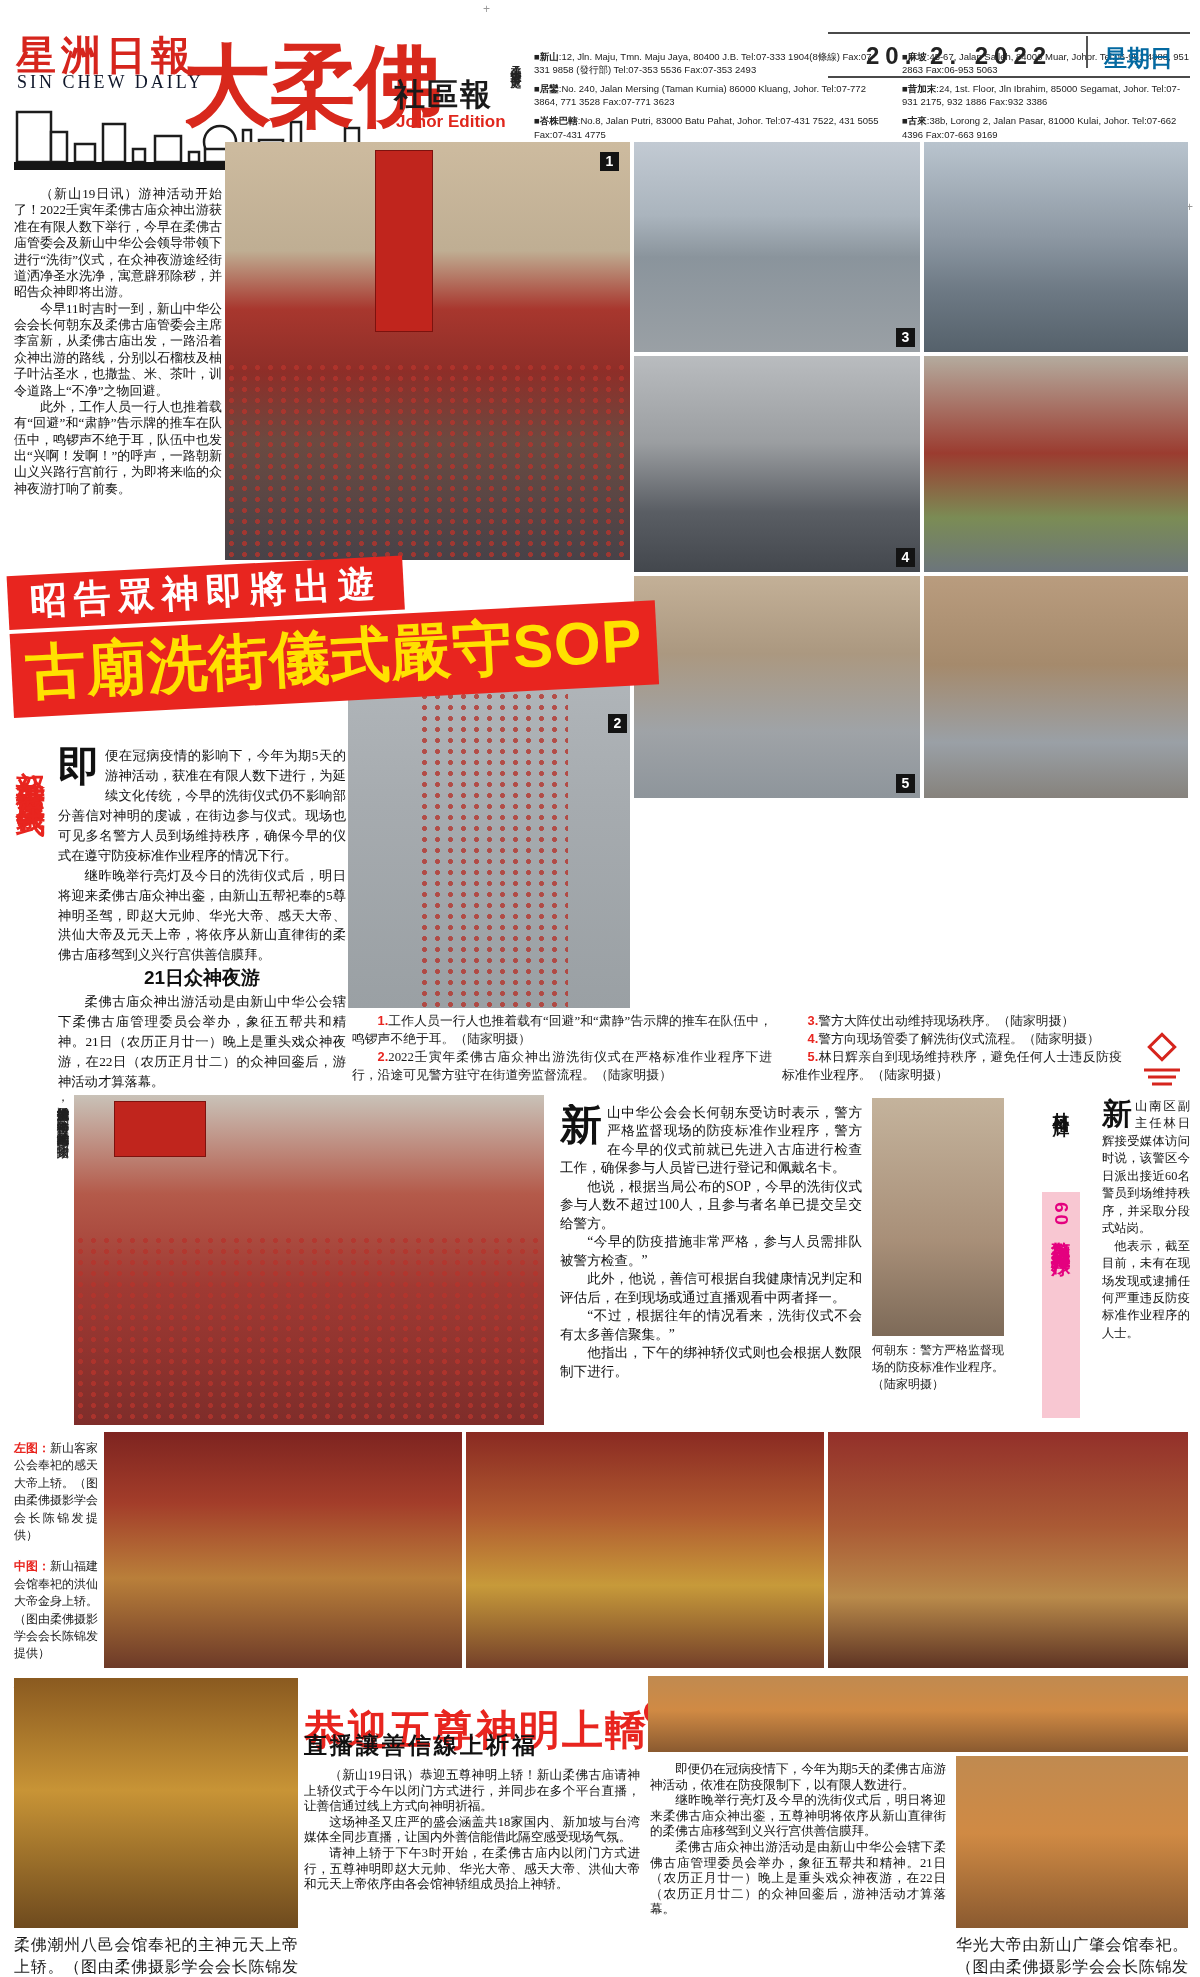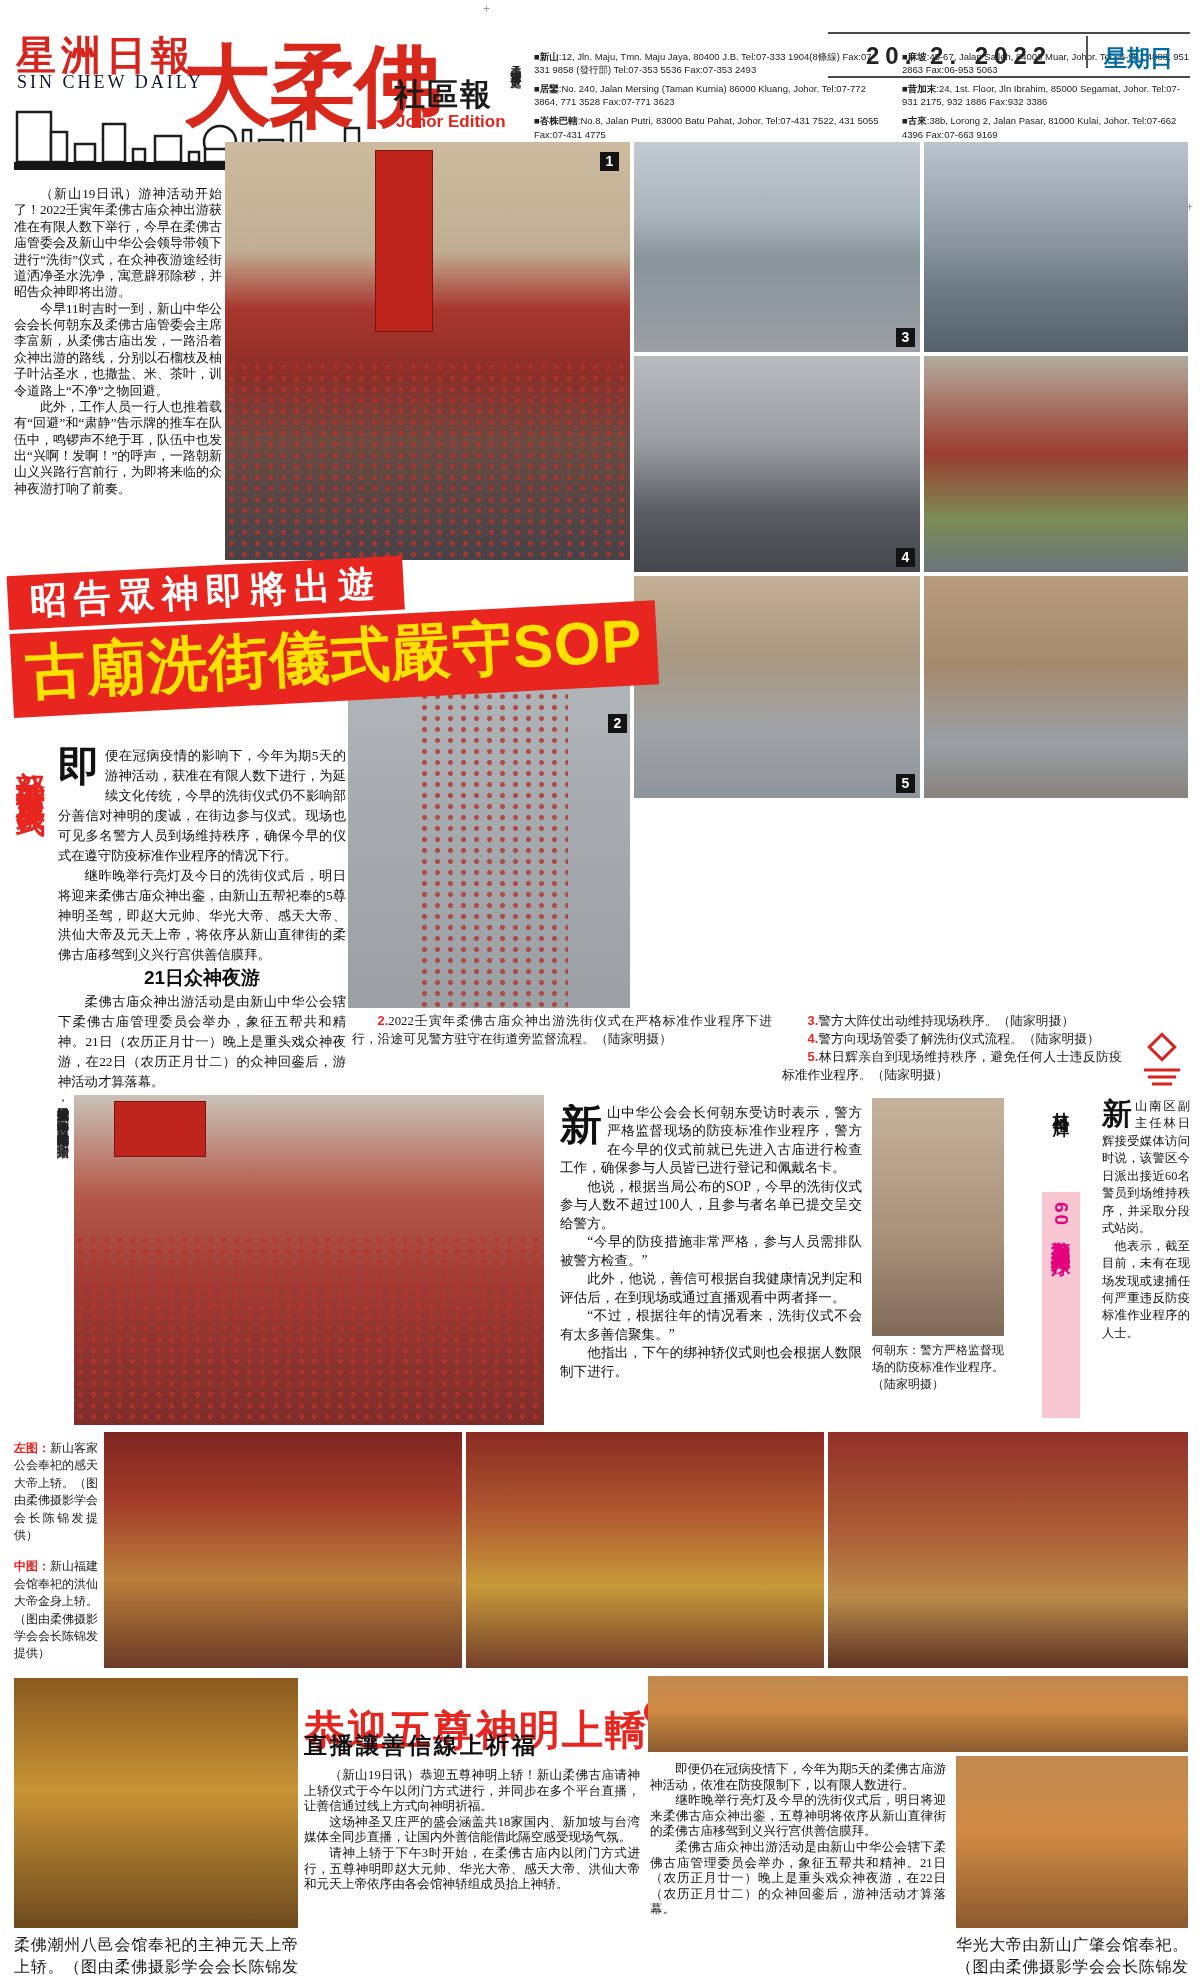--- a/index.html
+++ b/index.html
@@ -180,20 +180,21 @@
   <div class="abs sidehl" style="left:14px;top:748px;height:300px;">部分善信街邊參與儀式</div>
   <div class="abs sop-txt" style="left:58px;top:746px;width:288px;height:344px;overflow:hidden;">
     <p class="nodent"><span class="dc">即</span><span>便在冠病疫情的影响下，今年为期5天的游神活动，获准在有限人数下进行，为延续文化传统，今早的洗街仪式仍不影响部分善信对神明的虔诚，在街边参与仪式。现场也可见多名警方人员到场维持秩序，确保今早的仪式在遵守防疫标准作业程序的情况下行。</span></p>
     <p>继昨晚举行亮灯及今日的洗街仪式后，明日将迎来柔佛古庙众神出銮，由新山五帮祀奉的5尊神明圣驾，即赵大元帅、华光大帝、感天大帝、洪仙大帝及元天上帝，将依序从新山直律街的柔佛古庙移驾到义兴行宫供善信膜拜。</p>
     <p class="subhead">21日众神夜游</p>
     <p>柔佛古庙众神出游活动是由新山中华公会辖下柔佛古庙管理委员会举办，象征五帮共和精神。21日（农历正月廿一）晚上是重头戏众神夜游，在22日（农历正月廿二）的众神回銮后，游神活动才算落幕。</p>
 
   </div>
 
   <div class="abs cap" style="left:352px;top:1012px;width:420px;height:78px;overflow:hidden;">
+    <div class="capline"><span class="capnum">1.</span><span>工作人员一行人也推着载有“回避”和“肃静”告示牌的推车在队伍中，鸣锣声不绝于耳。（陆家明摄）</span></div>
     <div class="capline"><span class="capnum">2.</span><span>2022壬寅年柔佛古庙众神出游洗街仪式在严格标准作业程序下进行，沿途可见警方驻守在街道旁监督流程。（陆家明摄）</span></div>
   </div>
   <div class="abs cap" style="left:782px;top:1012px;width:340px;height:78px;overflow:hidden;">
     <div class="capline"><span class="capnum">3.</span><span>警方大阵仗出动维持现场秩序。（陆家明摄）</span></div>
     <div class="capline"><span class="capnum">4.</span><span>警方向现场管委了解洗街仪式流程。（陆家明摄）</span></div>
     <div class="capline"><span class="capnum">5.</span><span>林日辉亲自到现场维持秩序，避免任何人士违反防疫标准作业程序。（陆家明摄）</span></div>
   </div>
 
   <div class="abs" style="left:1136px;top:1032px;width:52px;height:56px;">
     <svg width="52" height="56" viewBox="0 0 52 56">

